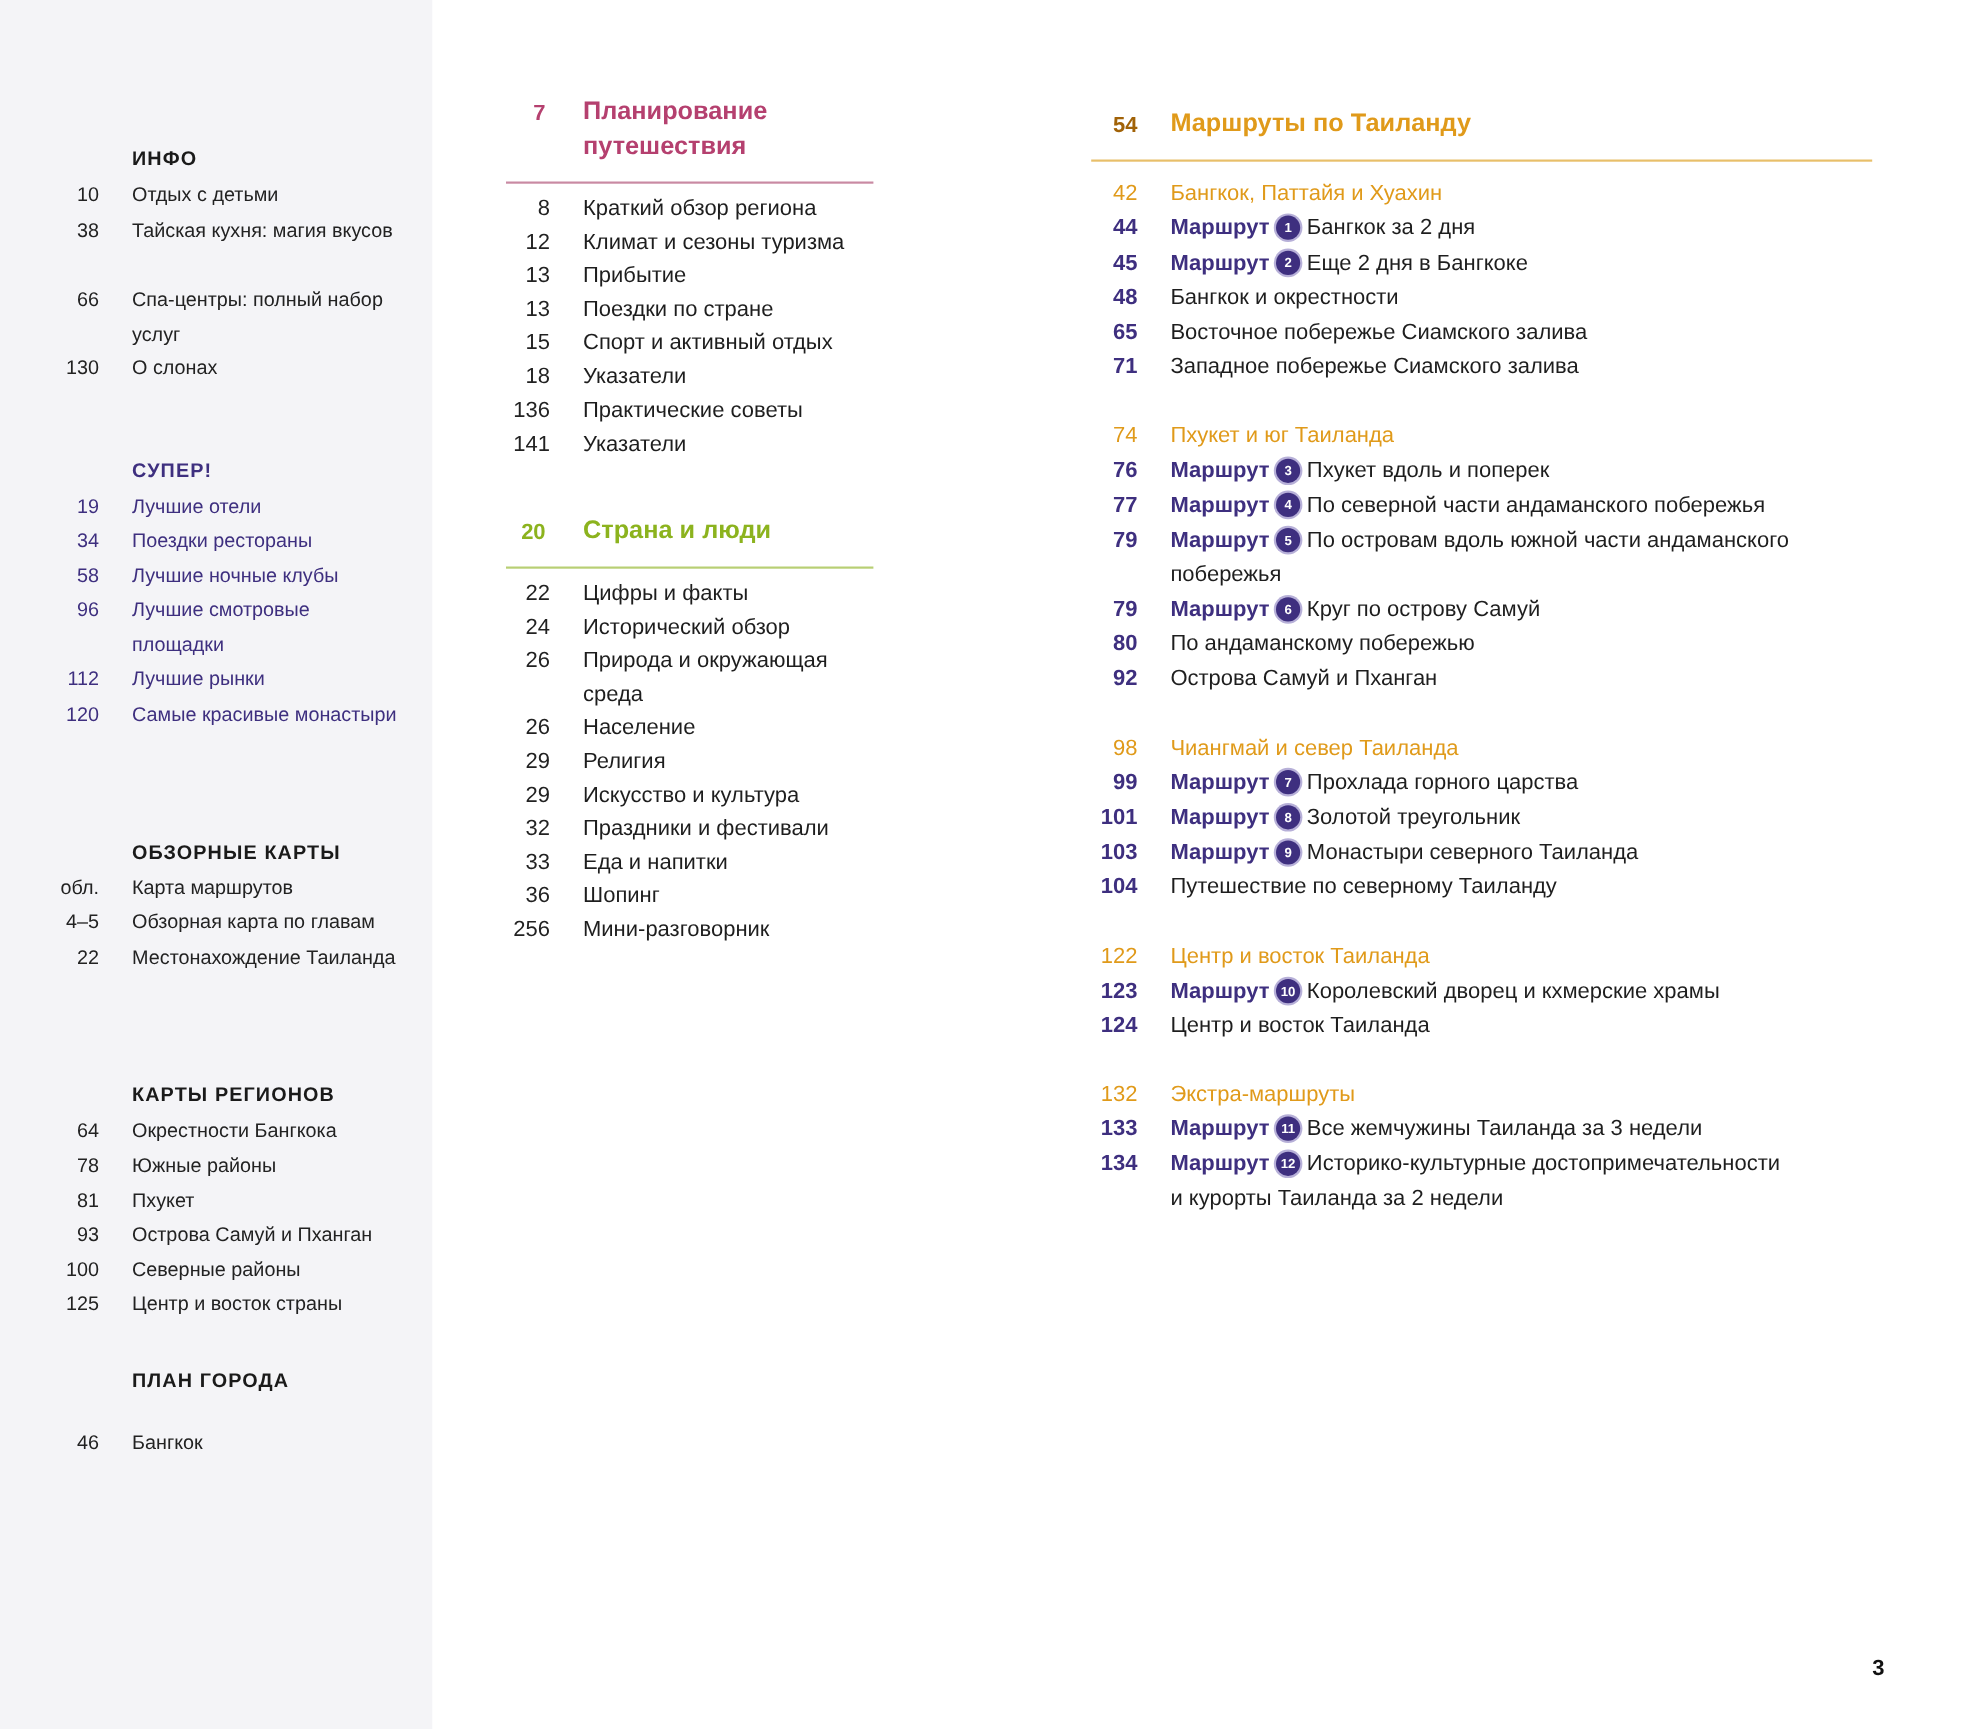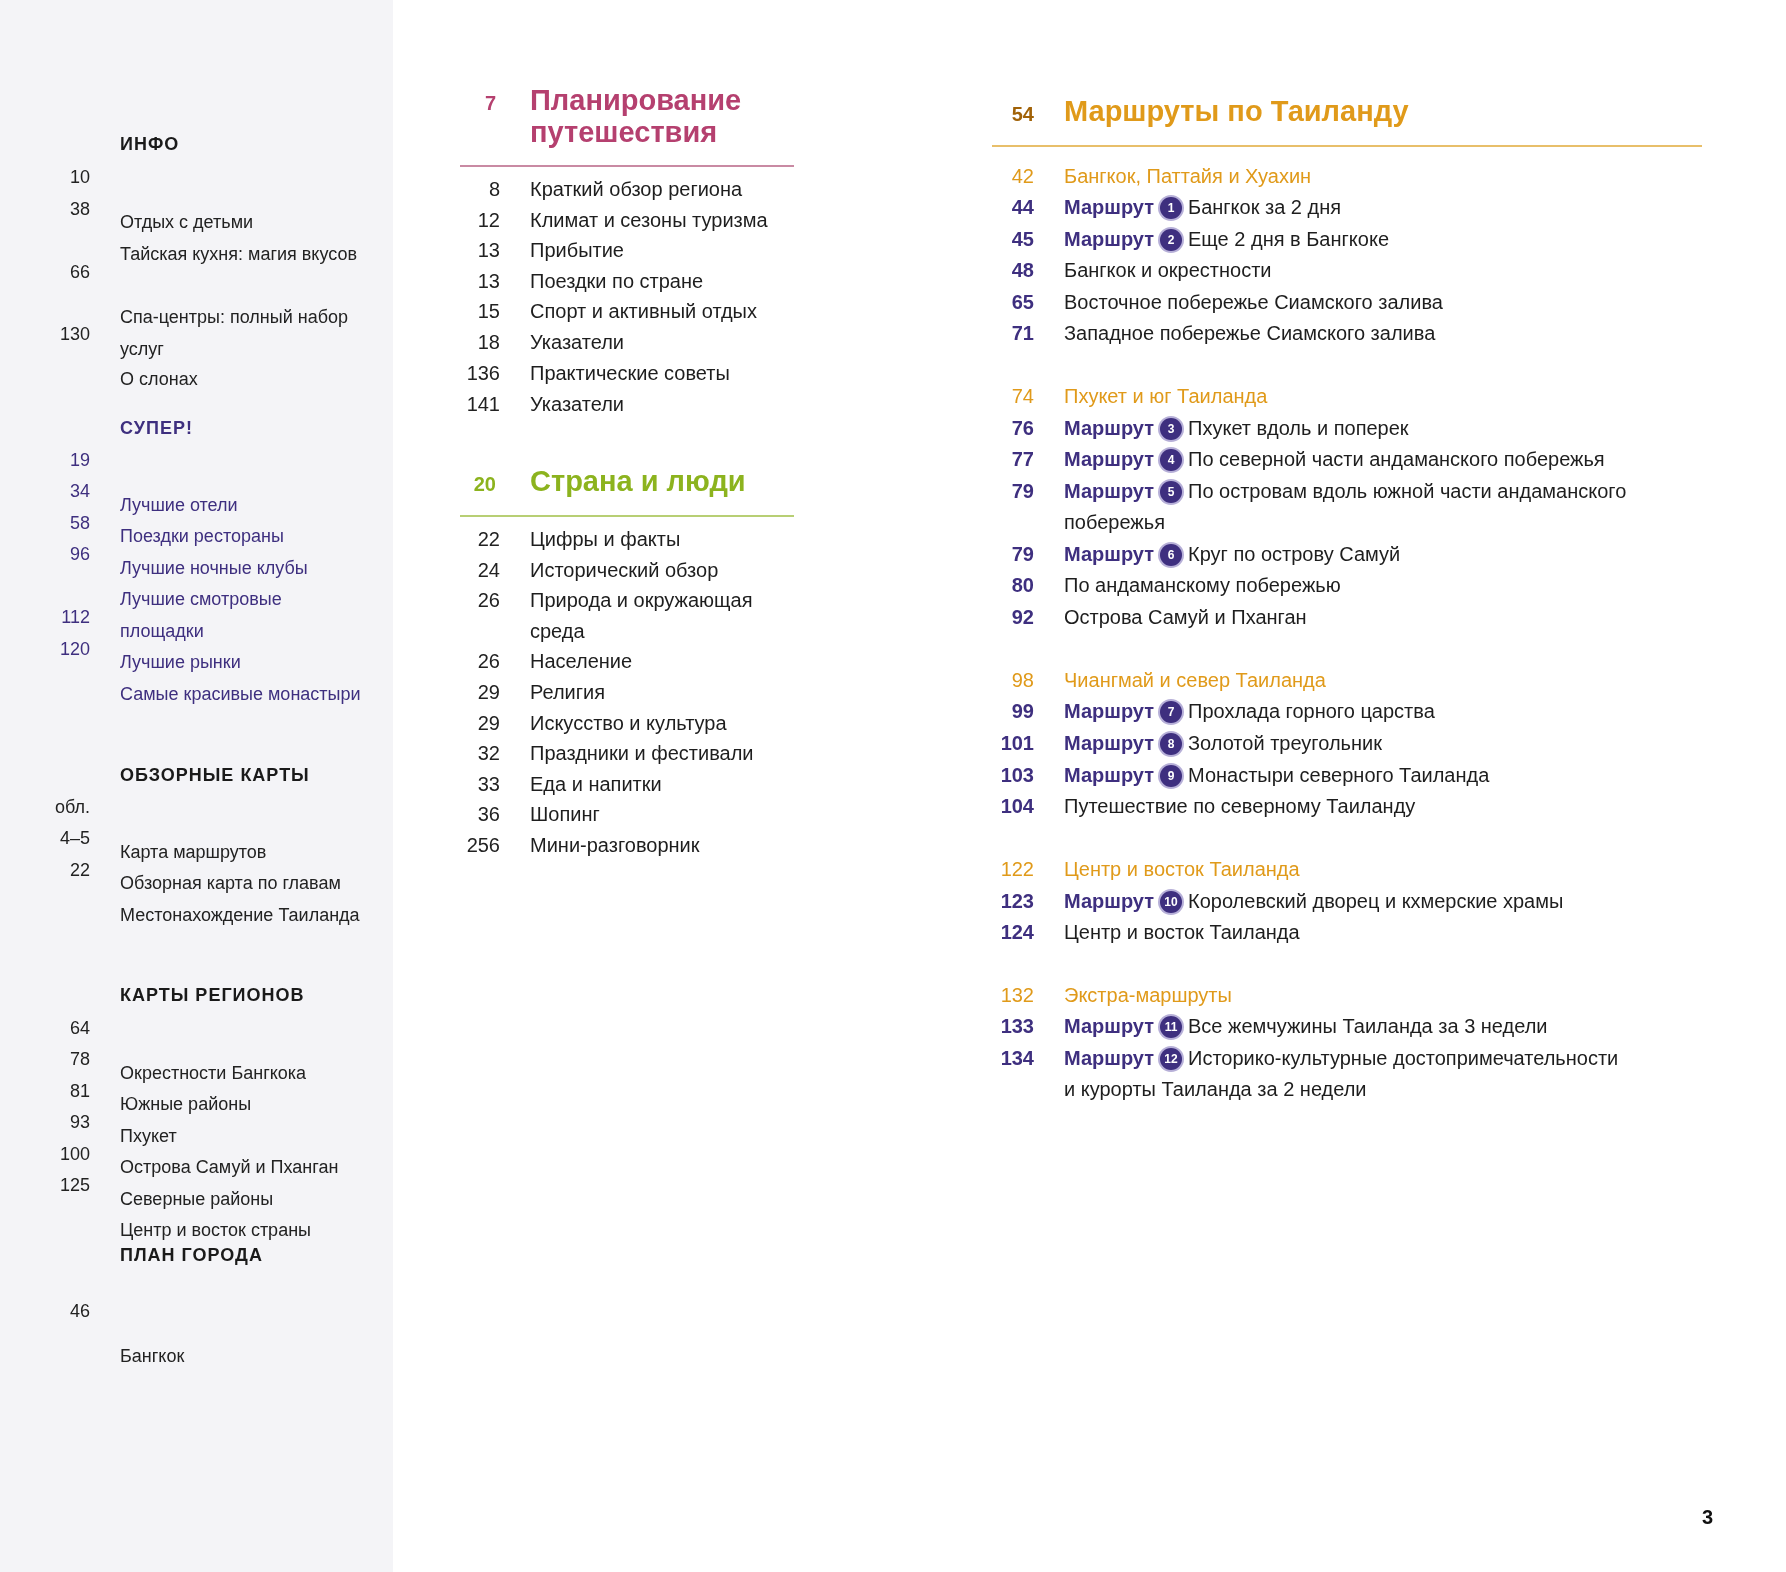--- a/index.html
+++ b/index.html
@@ -13,26 +13,26 @@
     position: absolute; left: 0; top: 0; width: 393px; height: 1572px;
     background: #f4f4f7;
   }
   .side-title {
     position: absolute; left: 120px; font-weight: bold; font-size: 18px;
     letter-spacing: 1px; color: #1a1a1a;
   }
   .side-title.purple { color: #3e2f7f; }
   .side-row { position: absolute; left: 0; width: 393px; font-size: 18px; line-height: 31.6px; }
   .side-num { position: absolute; left: 0; width: 90px; text-align: right; color: #222; }
-  .side-text { position: absolute; left: 120px; width: 250px; color: #222; margin-top: 45px; }
+  .side-text { position: absolute; left: 120px; width: 250px; color: #222; }
   .side-row.purple .side-num, .side-row.purple .side-text { color: #3e2f7f; }
 
   .col { position: absolute; }
   .chap-num { position: absolute; font-weight: bold; font-size: 20px; text-align: right; }
-  .chap-title { position: absolute; font-weight: bold; font-size: 29px; line-height: 32px; }
+  .chap-title { position: absolute; font-weight: bold; font-size: 23px; line-height: 32px; }
   .rule { position: absolute; height: 2px; }
   .row { position: absolute; font-size: 20px; line-height: 31px; }
   .row .num { position: absolute; text-align: right; }
   .row .txt { position: absolute; white-space: nowrap; }
 
   .mid .num { left: 0; width: 40px; color: #222; }
   .mid .txt { left: 70px; color: #1e1e1e; }
 
   .right .num { left: 0; width: 42px; color: #3e2f7f; font-weight: bold; }
   .right .txt { left: 72px; color: #1e1e1e; }

